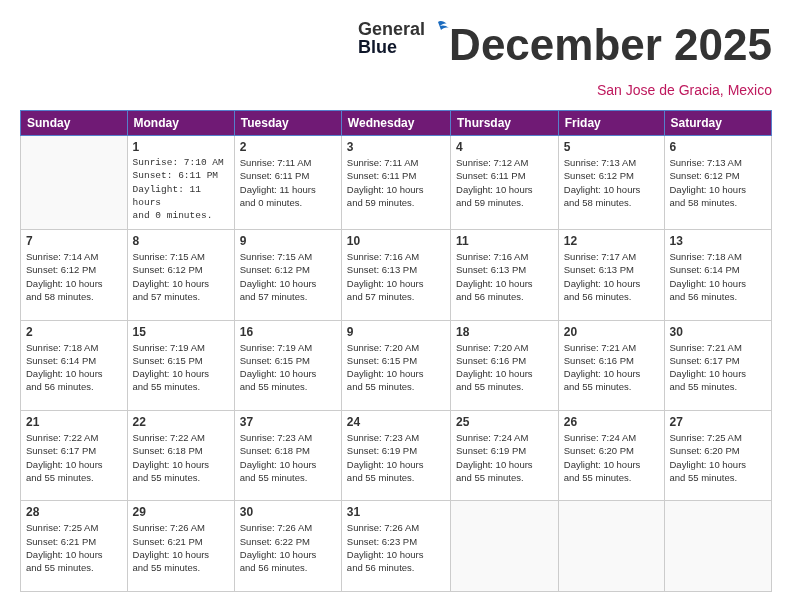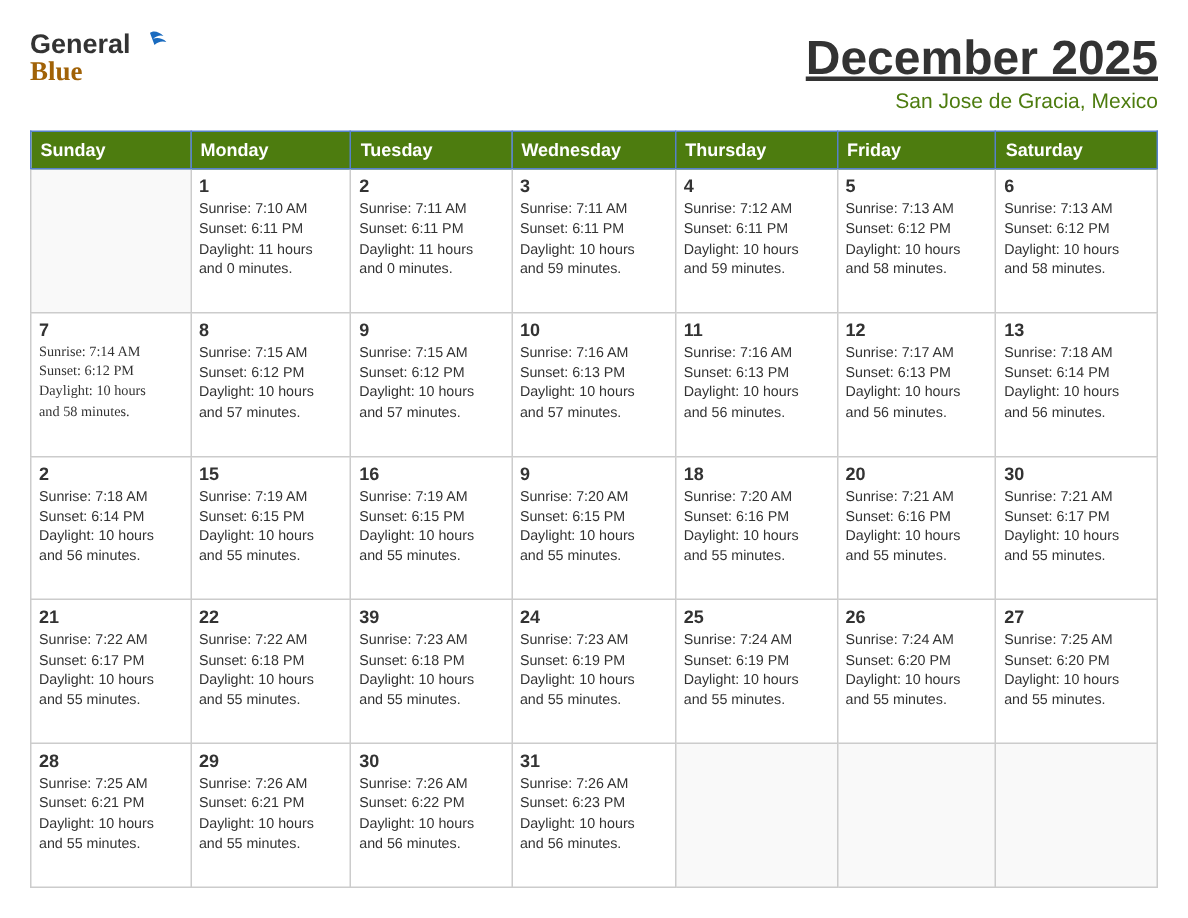--- a/index.html
+++ b/index.html
@@ -9,20 +9,21 @@
       font-family: Arial, sans-serif;
       background: #fff;
       overflow: hidden;
     }
     .page {
       width: 792px;
       height: 612px;
       padding: 20px;
       display: flex;
       flex-direction: column;
+      align-items: flex-end;
     }
     .header {
       display: flex;
       justify-content: space-between;
       align-items: flex-start;
       margin-bottom: 12px;
     }
     .logo {
       display: flex;
       align-items: center;
@@ -30,46 +31,44 @@
     }
     .logo-text-general {
       font-size: 18px;
       font-weight: bold;
       color: #333;
       line-height: 1;
     }
     .logo-text-blue {
       font-size: 18px;
       font-weight: bold;
-      color: #a16207;
+      color: #0f172a;
       line-height: 1;
-      font-family: Liberation Serif, serif;
     }
     .title-area {
       text-align: right;
     }
     .month-title {
-      font-size: 32px;
-      font-weight: bold;
-      color: #333;
-      text-decoration: underline;
+      font-size: 44px;
+      font-weight: bold;
+      color: #333;
     }
     .subtitle {
       font-size: 14px;
-      color: #4d7c0f;
-      margin-top: 2px;
+      color: #be185d;
+      margin-top: 12px;
     }
     .calendar {
       width: 100%;
       border-collapse: collapse;
       flex: 1;
       font-size: 10px;
     }
     .calendar thead th {
-      background: #4d7c0f;
+      background: #701a75;
       color: #fff;
       text-align: left;
       padding: 5px 6px;
       font-size: 12px;
       font-weight: bold;
       border: 1px solid #5580cc;
     }
     .calendar tbody td {
       border: 1px solid #ccc;
       vertical-align: top;
@@ -125,21 +124,21 @@
         <th>Thursday</th>
         <th>Friday</th>
         <th>Saturday</th>
       </tr>
     </thead>
     <tbody id="calendar-body">
     <tr>
           <td class="empty"></td>
           <td>
             <div class="day-num">1</div>
-            <div class="day-info" style="white-space: pre-line;">Sunrise: 7:10 AM
+            <div class="day-info" style="white-space: pre-line; font-family: Liberation Mono, monospace;">Sunrise: 7:10 AM
 Sunset: 6:11 PM
 Daylight: 11 hours
 and 0 minutes.</div>
           </td>
           <td>
             <div class="day-num">2</div>
             <div class="day-info" style="white-space: pre-line;">Sunrise: 7:11 AM
 Sunset: 6:11 PM
 Daylight: 11 hours
 and 0 minutes.</div>
@@ -169,21 +168,21 @@
             <div class="day-num">6</div>
             <div class="day-info" style="white-space: pre-line;">Sunrise: 7:13 AM
 Sunset: 6:12 PM
 Daylight: 10 hours
 and 58 minutes.</div>
           </td>
         </tr>
         <tr>
           <td>
             <div class="day-num">7</div>
-            <div class="day-info" style="white-space: pre-line; font-family: Liberation Serif, serif;">Sunrise: 7:14 AM
+            <div class="day-info" style="white-space: pre-line;">Sunrise: 7:14 AM
 Sunset: 6:12 PM
 Daylight: 10 hours
 and 58 minutes.</div>
           </td>
           <td>
             <div class="day-num">8</div>
             <div class="day-info" style="white-space: pre-line;">Sunrise: 7:15 AM
 Sunset: 6:12 PM
 Daylight: 10 hours
 and 57 minutes.</div>
@@ -284,21 +283,21 @@
 and 55 minutes.</div>
           </td>
           <td>
             <div class="day-num">22</div>
             <div class="day-info" style="white-space: pre-line;">Sunrise: 7:22 AM
 Sunset: 6:18 PM
 Daylight: 10 hours
 and 55 minutes.</div>
           </td>
           <td>
-            <div class="day-num">39</div>
+            <div class="day-num">37</div>
             <div class="day-info" style="white-space: pre-line;">Sunrise: 7:23 AM
 Sunset: 6:18 PM
 Daylight: 10 hours
 and 55 minutes.</div>
           </td>
           <td>
             <div class="day-num">24</div>
             <div class="day-info" style="white-space: pre-line;">Sunrise: 7:23 AM
 Sunset: 6:19 PM
 Daylight: 10 hours

